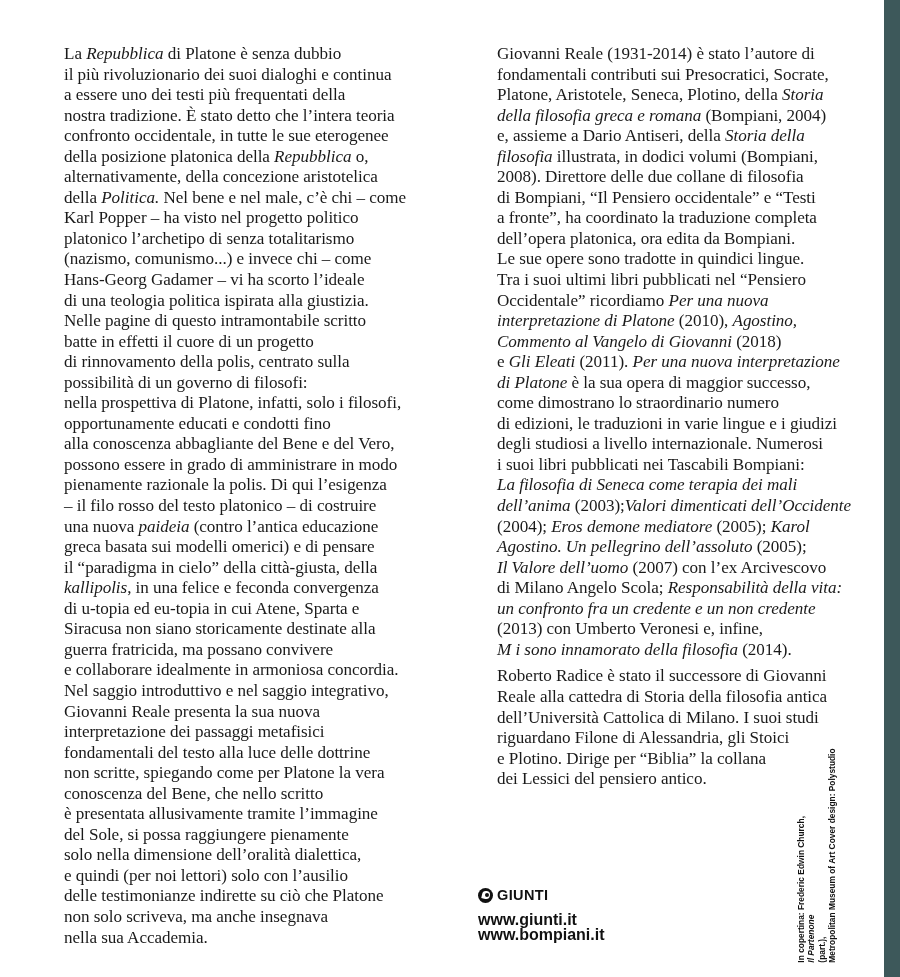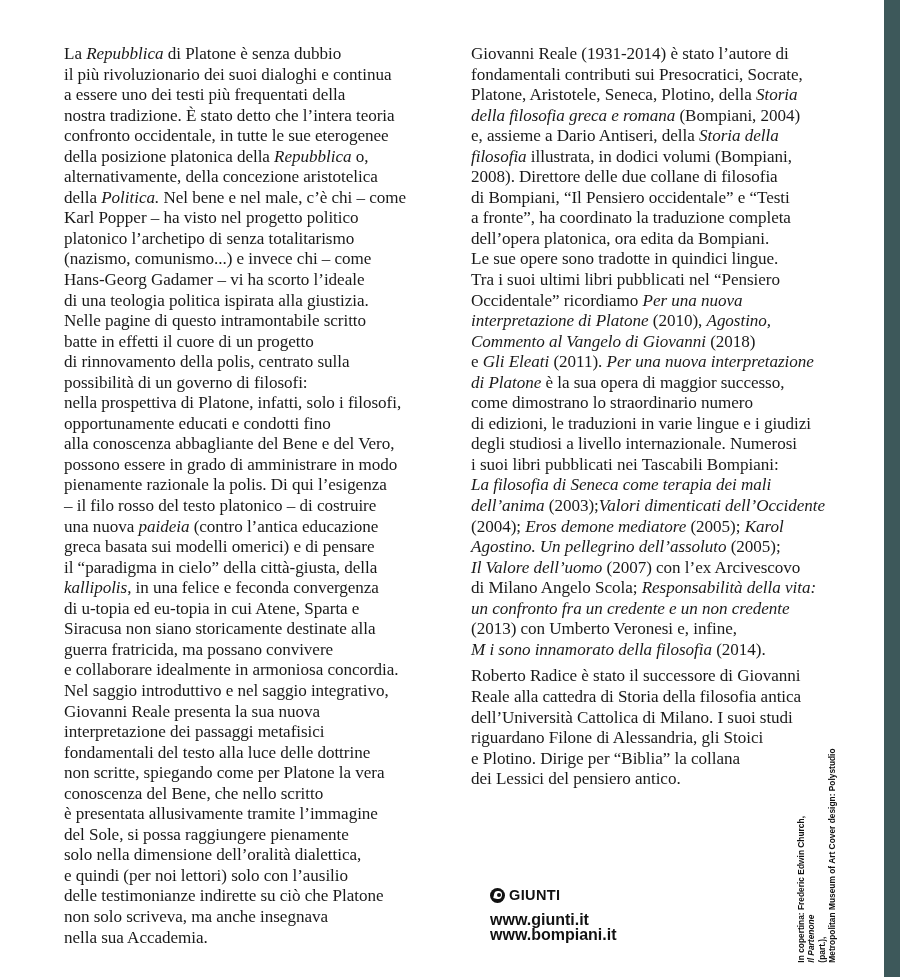--- a/index.html
+++ b/index.html
@@ -35,34 +35,34 @@
     font-size: 17.1px;
     line-height: 20.55px;
     letter-spacing: -0.05px;
     color: #1a1a1a;
   }
   .col-left {
     left: 64px;
     width: 352px;
   }
   .col-right {
-    left: 471px;
+    left: 497px;
     width: 352px;
   }
 
   .para { margin: 0 0 0 0; }
   .para + .para { margin-top: 6px; }
 
   .line { display: block; white-space: nowrap; }
   i, .it { font-style: italic; }
 
   
   .publisher {
     position: absolute;
-    left: 490px;
+    left: 478px;
     top: 886px;
     width: 260px;
   }
   .logo-row {
     display: flex;
     align-items: center;
     gap: 4px;
     height: 18px;
   }
   .logo-mark {

